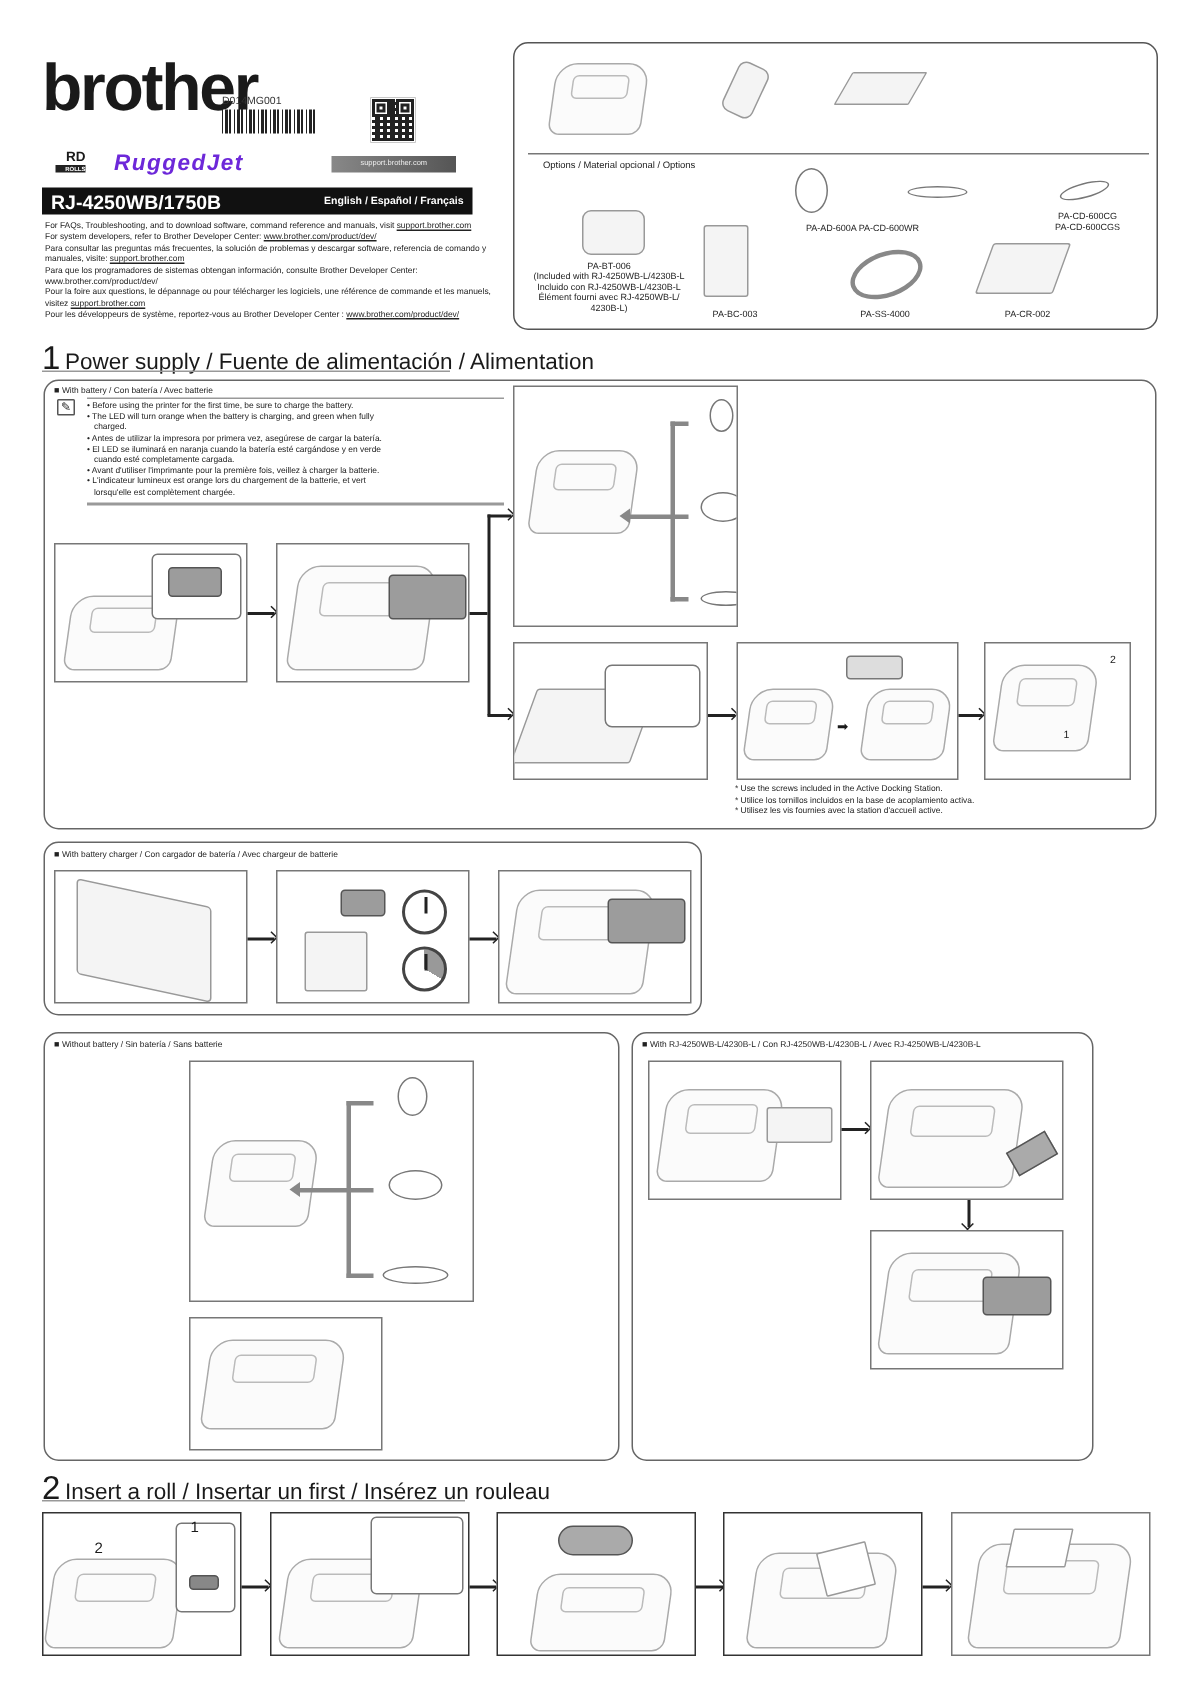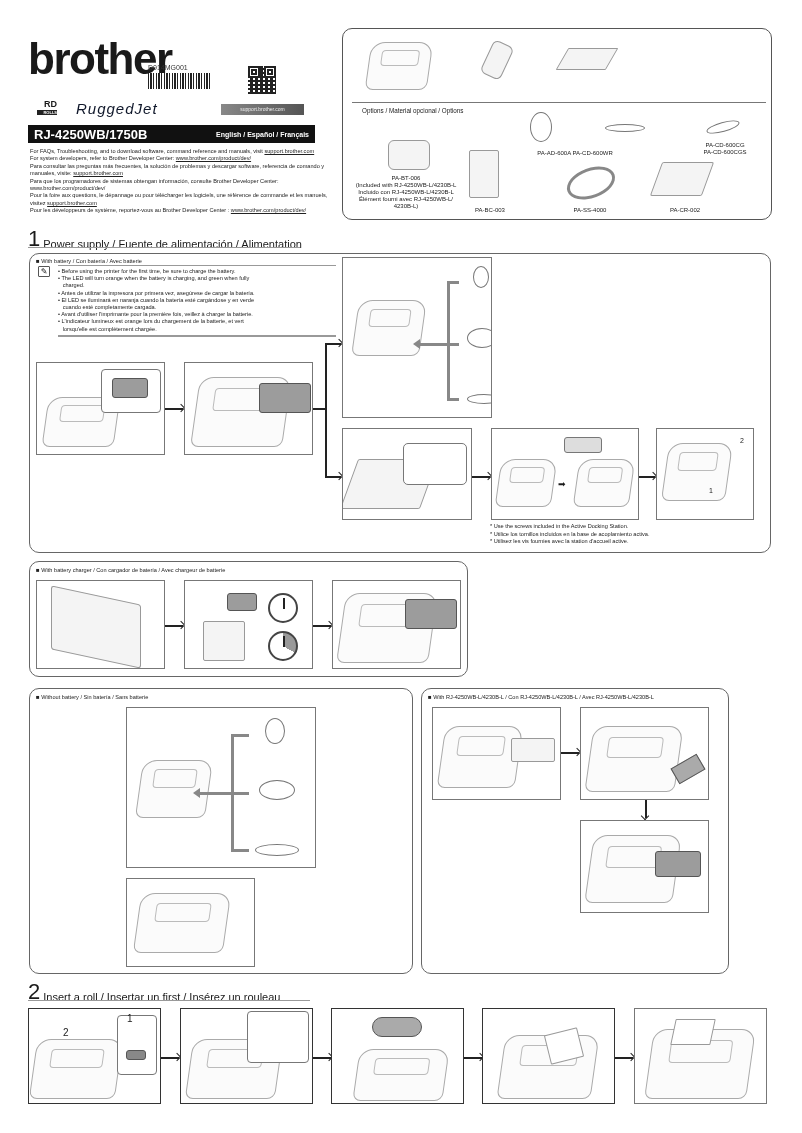--- a/index.html
+++ b/index.html
@@ -13,39 +13,39 @@
   .barcode { left: 148px; top: 73px; width: 62px; height: 16px;
     background: repeating-linear-gradient(90deg, #222 0 1px, #fff 1px 2px, #222 2px 4px, #fff 4px 5px, #222 5px 6px, #fff 6px 8px); }
   .qr { left: 247px; top: 65px; width: 30px; height: 30px; background:
     repeating-linear-gradient(0deg, #222 0 2px, transparent 2px 4px),
     repeating-linear-gradient(90deg, #fff 0 2px, transparent 2px 5px), #222; border: 1px solid #fff; }
   .qr::before, .qr::after { content: ""; position: absolute; width: 8px; height: 8px; border: 2px solid #222; background: #fff; box-shadow: inset 0 0 0 1px #fff, inset 0 0 0 3px #222; }
   .qr::before { left: 0; top: 0; }
   .qr::after { right: 0; top: 0; }
   .rd-logo { left: 37px; top: 100px; width: 20px; height: 16px; font-size: 9px; font-weight: 700; text-align: right; line-height: 9px; }
   .rd-logo .sub { display: block; background: #222; color: #fff; font-size: 4px; line-height: 5px; margin-top: 1px; }
-  .rugged { left: 76px; top: 100px; font-size: 15px; font-style: italic; font-weight: 400; letter-spacing: 1px; color: #0f172a; }
+  .rugged { left: 76px; top: 100px; font-size: 15px; font-style: italic; font-weight: 700; letter-spacing: 1px; color: #6d28d9; }
   .support-pill { left: 221px; top: 104px; width: 83px; height: 11px; background: linear-gradient(90deg, #888, #555); color: #eee; font-size: 5px; text-align: center; line-height: 11px; }
   .model-bar { left: 28px; top: 125px; width: 287px; height: 18px; background: #111; color: #fff; display: flex; justify-content: space-between; align-items: center; padding: 0 6px; }
   .model-bar .model { font-weight: 700; font-size: 13px; }
   .model-bar .langs { font-size: 7px; font-weight: 700; }
   .intro { left: 30px; top: 148px; width: 310px; font-size: 5.6px; line-height: 7.4px; color: #222; }
   .intro u { text-decoration: underline; }
 
   
   .options-box { left: 342px; top: 28px; width: 430px; height: 192px; border: 1px solid #555; border-radius: 10px; }
   .options-divider { left: 352px; top: 102px; width: 414px; height: 1px; background: #777; }
   .options-title { left: 362px; top: 107px; font-size: 6.3px; }
   .opt-label { font-size: 6px; text-align: center; line-height: 7px; color: #222; }
   .shape { position: absolute; border: 1px solid #999; background: #f4f4f4; border-radius: 6px; }
   .shape.dark { background: #9a9a9a; border-color: #555; }
 
   
   .sec-num { font-size: 22px; font-weight: 400; line-height: 1; }
-  .sec-title { font-size: 11px; }
+  .sec-title { font-size: 15px; }
   .sec-rule { height: 1px; background: #999; }
 
   
   .panel { border: 1px solid #666; border-radius: 10px; }
   .panel-title { font-size: 5.6px; color: #222; }
   .panel-title::before { content: "■ "; font-size: 6px; }
   .frame { position: absolute; border: 1px solid #777; background: #fff; overflow: hidden; }
   .frame.bold { border-color: #333; }
 
   .note-box { left: 58px; top: 265px; width: 278px; border-top: 1px solid #999; border-bottom: 2px solid #999; padding: 2px 0; }

